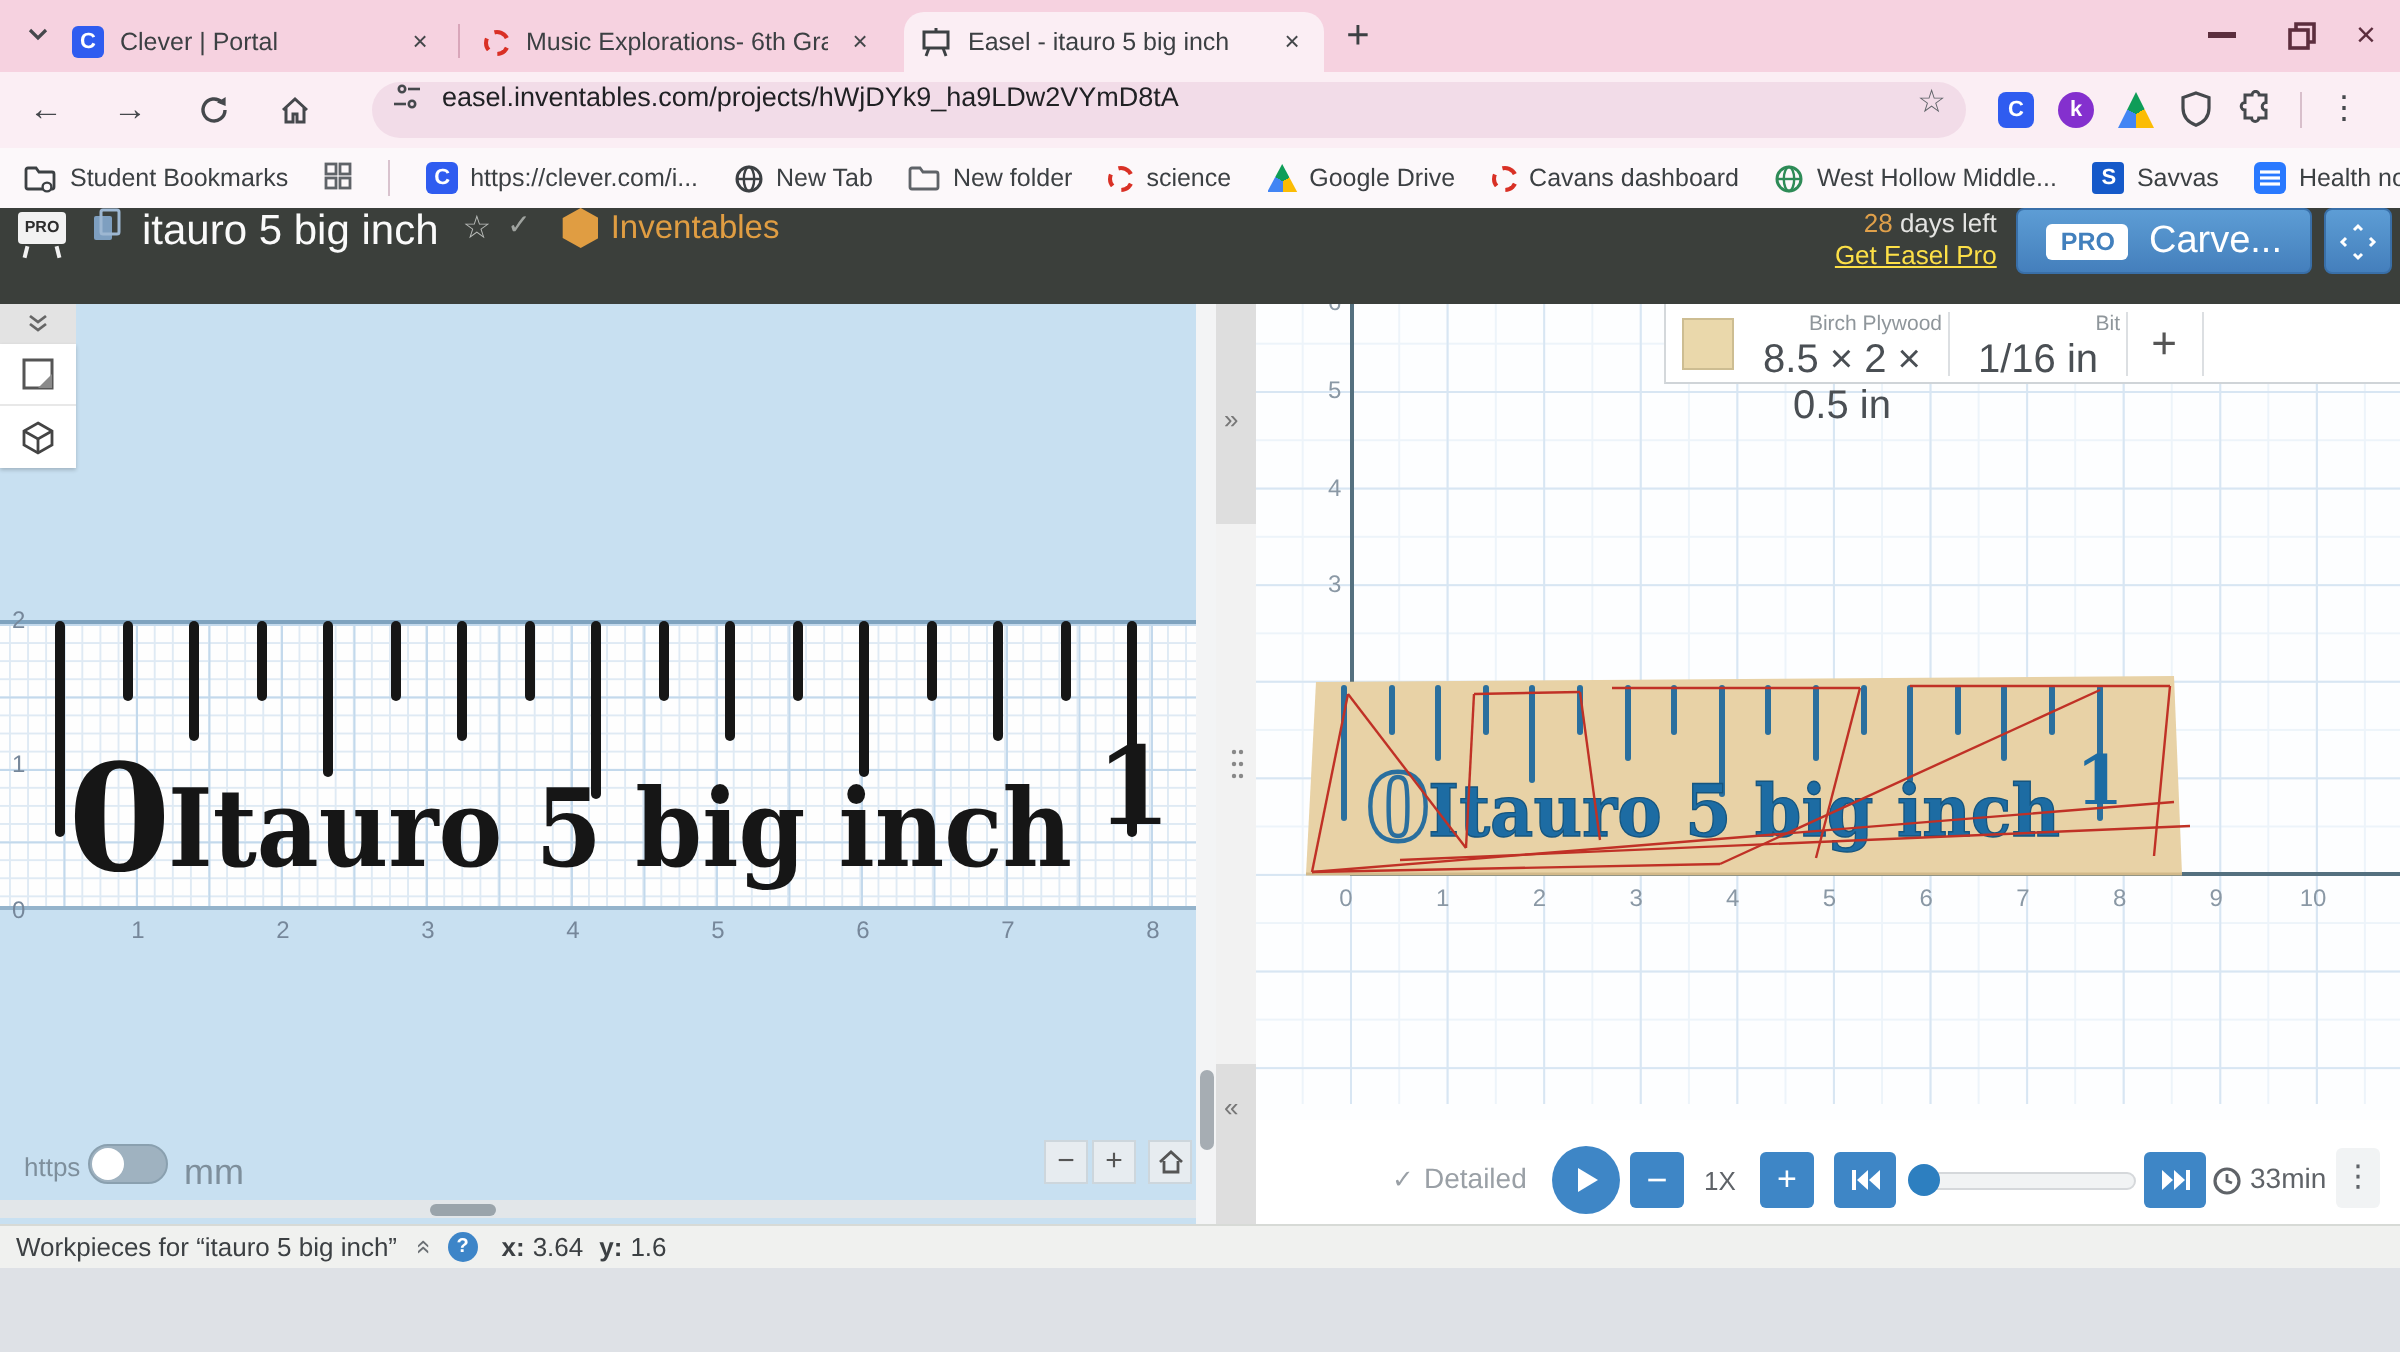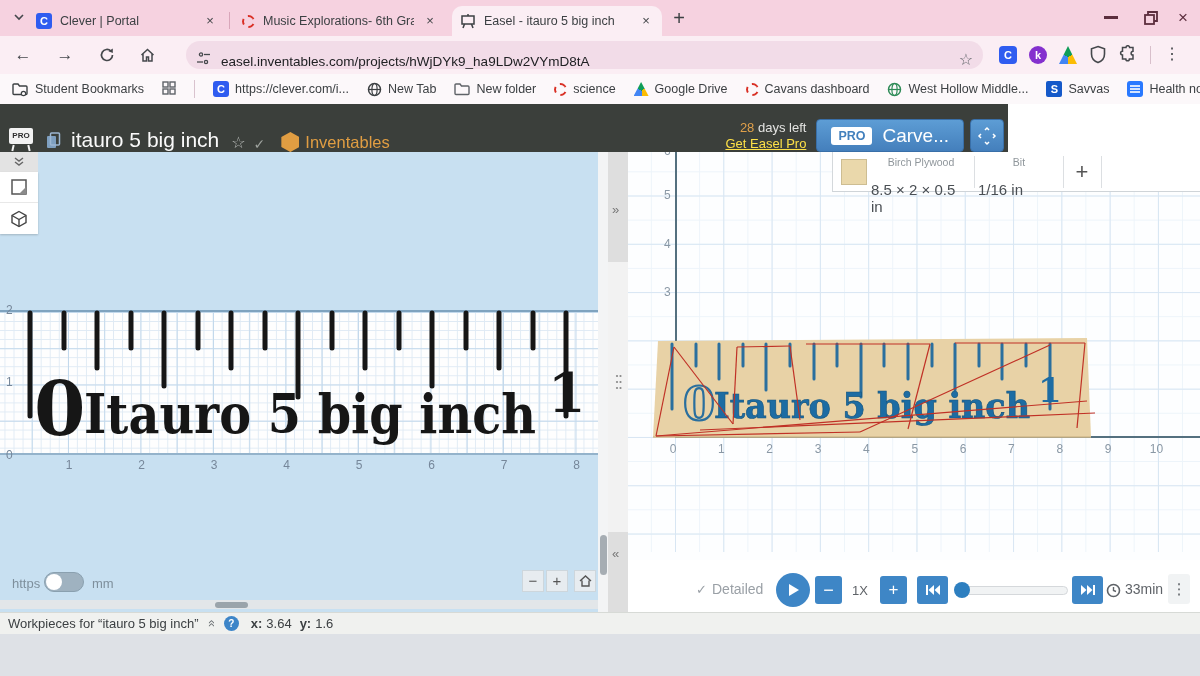--- a/index.html
+++ b/index.html
@@ -9,26 +9,26 @@
   .abs{position:absolute}
   
   #tabstrip{position:absolute;left:0;top:0;width:1200px;height:36px;background:#f6d2e0}
   .tab{position:absolute;top:6px;height:30px;display:flex;align-items:center;padding:0 8px;border-radius:10px 10px 0 0;color:#3c4043}
   .tab.active{background:#fbeef4}
   .tab .tlabel{flex:1;margin:0 8px;font-size:12.5px;white-space:nowrap;overflow:hidden}
   .tclose{width:16px;height:16px;line-height:15px;text-align:center;border-radius:50%;font-size:13px;color:#44474a}
   .tabsep{position:absolute;top:12px;width:1px;height:17px;background:#d9a6ba}
   #toolbar{position:absolute;left:0;top:36px;width:1200px;height:38px;background:#fbeef4;display:flex;align-items:center}
   .navic{width:26px;height:26px;display:flex;align-items:center;justify-content:center;color:#45484c;font-size:17px}
-  #urlpill{position:absolute;left:186px;top:5px;width:797px;height:28px;background:#f2dce8;border-radius:14px;display:flex;align-items:flex-end;padding:0 10px}
+  #urlpill{position:absolute;left:186px;top:5px;width:797px;height:28px;background:#f2dce8;border-radius:14px;display:flex;align-items:flex-start;padding:0 10px}
   #urltext{font-size:13.5px;color:#202124;margin-left:10px}
   #bookmarksbar{position:absolute;left:0;top:74px;width:1200px;height:30px;background:#fcf8fa;display:flex;align-items:center;padding-left:12px;gap:18px}
   .bmitem{display:flex;align-items:center;gap:6px;color:#3c4043;font-size:12.5px;white-space:nowrap}
   
-  #eheader{position:absolute;left:0;top:104px;width:1008px;height:48px;background:#3b3f3b;display:flex;align-items:flex-end;color:#eee}
+  #eheader{position:absolute;left:0;top:104px;width:1200px;height:48px;background:#3b3f3b;display:flex;align-items:flex-start;color:#eee}
   .menu{font-size:15.5px;color:#f0f0ee;margin-left:26px}
   #carvebtn{display:flex;align-items:center;gap:10px;background:linear-gradient(#5d9dd5,#447fbc);border:1px solid #396fa8;border-radius:4px;height:33px;padding:0 14px}
   
   #canvas{position:absolute;left:0;top:152px;width:1200px;height:460px}
   #leftpanel{position:absolute;left:0;top:0;width:608px;height:460px;background:#c8e0f1;overflow:hidden}
   #workpiece{position:absolute;left:0;top:158px;width:598px;height:145px;
      background:
        linear-gradient(to right,#c3d9ec 1px,transparent 1px) 31.75px 0/36.25px 100%,
        linear-gradient(to bottom,#c3d9ec 1px,transparent 1px) 0 0/100% 36.25px,
        linear-gradient(to right,#dfeaf4 1px,transparent 1px) 4.5px 0/9.06px 100%,
@@ -37,22 +37,22 @@
   #splitter{position:absolute;left:608px;top:0;width:20px;height:460px;background:#f2f2f2}
   #rightpanel{position:absolute;left:628px;top:0;width:572px;height:460px;background:#fdfeff;overflow:hidden}
   #rgrid{position:absolute;left:0;top:0;width:572px;height:400px;
      background:
        linear-gradient(to right,#d8e6f3 1px,transparent 1px) 47px 0/48.3px 100%,
        linear-gradient(to bottom,#d8e6f3 1px,transparent 1px) 0 43.5px/100% 48.3px,
        linear-gradient(to right,#edf4fa 1px,transparent 1px) 22.85px 0/24.15px 100%,
        linear-gradient(to bottom,#edf4fa 1px,transparent 1px) 0 19.35px/100% 24.15px,#fdfeff}
   #materialbar{position:absolute;left:204px;top:0;right:0;height:40px;background:#fff;border-left:1px solid #d4d8db;border-bottom:1px solid #cfd4d8}
   .mdiv{position:absolute;top:4px;width:1px;height:32px;background:#dcdfe2}
-  .mlabel{font-size:10.5px;color:#8f969b;text-align:center}
-  .mvalue{font-size:15px;color:#4a4f54;text-align:left;margin-top:13px}
+  .mlabel{font-size:10.5px;color:#8f969b;text-align:right}
+  .mvalue{font-size:20px;color:#4a4f54;text-align:center;margin-top:1px}
   #simbar{position:absolute;left:0;top:408px;width:572px;height:52px;background:#fff}
   .simbtn{position:absolute;background:#3e86c6;border-radius:3px;display:flex;align-items:center;justify-content:center;color:#fff}
   
   #wpbar{position:absolute;left:0;top:612px;width:1200px;height:22px;background:#f0f1ef;border-top:1px solid #d7dad6;display:flex;align-items:center;font-size:13px;color:#3c4043}
   #shelf{position:absolute;left:0;top:634px;width:1200px;height:42px;background:#dee1e6}
 </style>
 </head>
 <body>
 
 <div id="screen">
@@ -307,21 +307,21 @@
               <polyline points="2,5.5 9,9.5 16,5.5" fill="none" stroke="#444" stroke-width="1.4"></polyline>
               <line x1="9" y1="9.5" x2="9" y2="16.5" stroke="#444" stroke-width="1.4"></line>
             </svg>
         </div>
       </div>
 
       <div class="abs" style="left:12px;top:424px;font-size:13px;color:#7e8f9c">https</div>
       <div class="abs" style="left:44px;top:420px;width:40px;height:20px;border-radius:10px;background:#9fb2c0;border:1px solid #8aa0af">
         <div style="position:absolute;left:1px;top:1px;width:16px;height:16px;border-radius:50%;background:#fff"></div>
       </div>
-      <div class="abs" style="left:92px;top:424px;font-size:13px;color:#7e8f9c">mm</div>
+      <div class="abs" style="left:92px;top:424px;font-size:18px;color:#7e8f9c">mm</div>
 
       <div class="abs" style="left:522px;top:418px;width:22px;height:22px;background:#e7ecf0;border:1px solid #cdd6dc;color:#555;text-align:center;line-height:20px;font-size:15px">−</div>
       <div class="abs" style="left:546px;top:418px;width:22px;height:22px;background:#e7ecf0;border:1px solid #cdd6dc;color:#555;text-align:center;line-height:20px;font-size:15px">+</div>
       <div class="abs" style="left:574px;top:418px;width:22px;height:22px;background:#e7ecf0;border:1px solid #cdd6dc;display:flex;align-items:center;justify-content:center">
         <svg width="13" height="12" viewBox="0 0 13 12">
             <path d="M1 6 L6.5 1 L12 6 M3 5.5V11h7V5.5" fill="none" stroke="#555" stroke-width="1.4"></path>
           </svg>
       </div>
 
       <div class="abs" style="left:0;top:448px;width:598px;height:9px;background:#e2e6e9">

